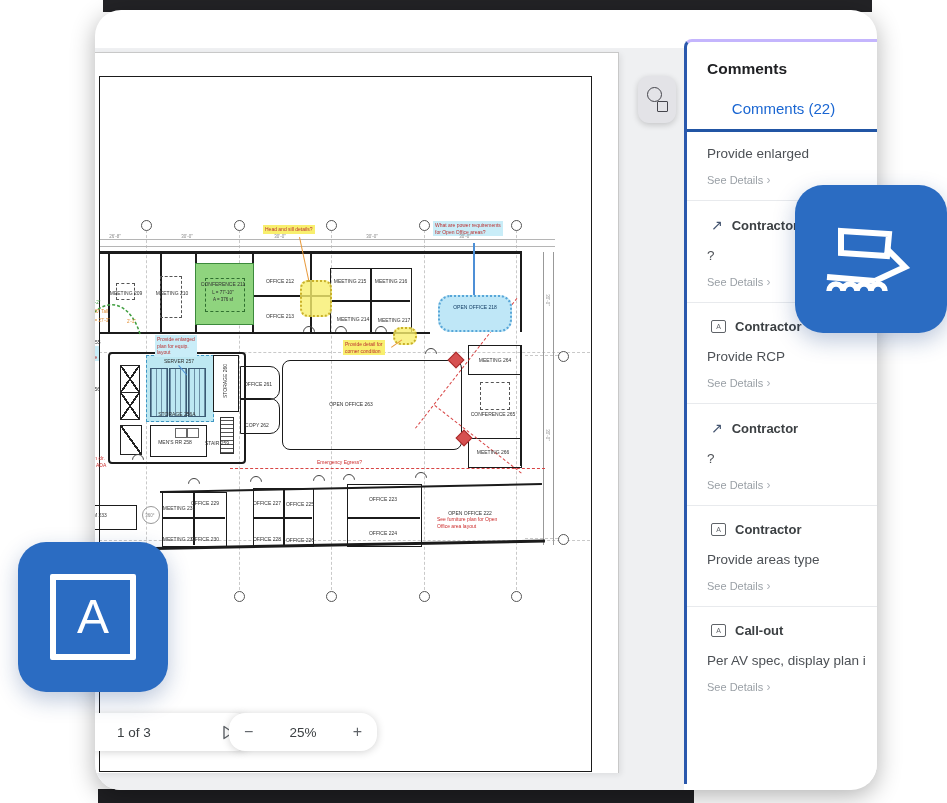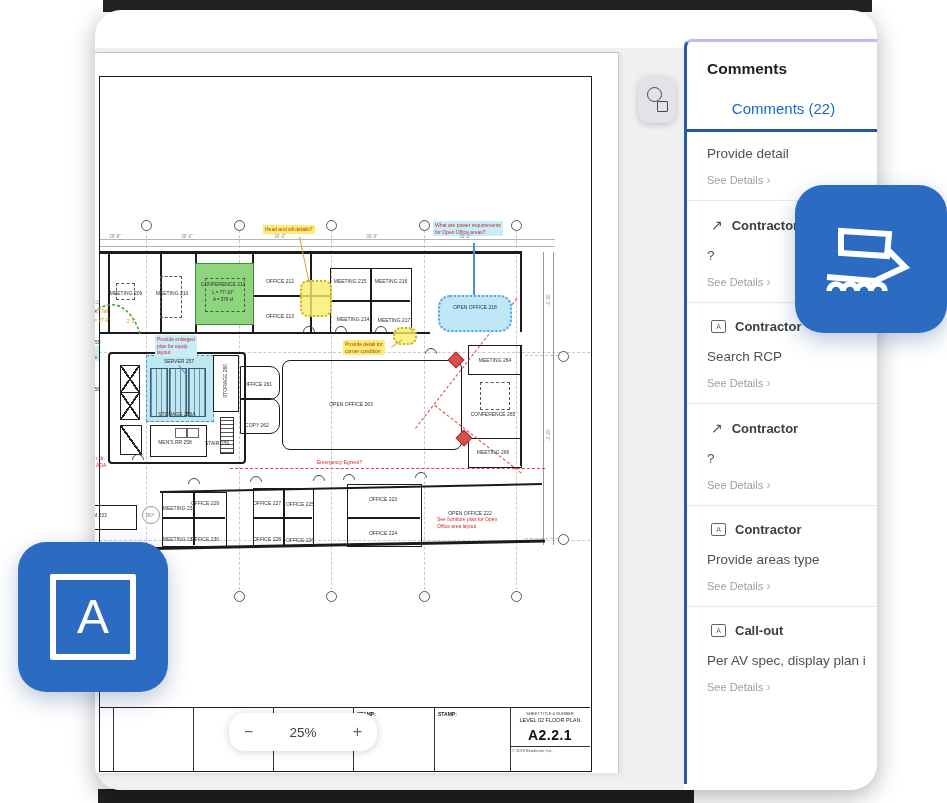--- a/index.html
+++ b/index.html
@@ -285,70 +285,60 @@
         <span class="pl dim" style="left: 20px; top: 224px;">26'-8"</span>
         <span class="pl dim" style="left: 92px; top: 224px;">30'-0"</span>
         <span class="pl dim" style="left: 185px; top: 224px;">30'-0"</span>
         <span class="pl dim" style="left: 277px; top: 224px;">30'-0"</span>
         <span class="pl dim" style="left: 370px; top: 224px;">30'-0"</span>
         <span class="pl dim" style="left: 452px; top: 290px; transform: translate(-50%, -50%) rotate(90deg);">30'-0"</span>
         <span class="pl dim" style="left: 452px; top: 425px; transform: translate(-50%, -50%) rotate(90deg);">30'-0"</span>
         <span class="ccloud" style="left: 343px; top: 285px; width: 70px; height: 25px; transform: none;">OPEN OFFICE 218</span>
       </div>
 
-    <div id="tblock">
-      <i class="tv" style="left:14px;"></i>
-        <i class="tv" style="left:94px;"></i>
-      <i class="tv" style="left:174px;"></i>
-        <i class="tv" style="left:254px;"></i>
-      <i class="tv" style="left:335px;"></i>
-        <i class="tv" style="left:411px;"></i>
-      <span class="stamp" style="left:258px;">STAMP:</span>
-      <span class="stamp" style="left:339px;">STAMP:</span>
-      <div id="sheetcell">
-        <div class="lab">SHEET TITLE &amp; NUMBER</div>
-        <div class="ttl">LEVEL 02 FLOOR PLAN</div>
-        <div class="num">A2.2.1</div>
-        <div class="cpy">© 2018 Bluebeam, Inc.</div>
-      </div>
-    </div>
-  </div>
-
+  </div>
+
+  <div class="pill" id="pill-nav">
+    <span class="txt">1 of 3</span>
+    <svg width="13" height="15" viewBox="0 0 13 15" style="cursor:pointer;">
+      <path d="M2,1.5 L11,7.5 L2,13.5 Z" fill="none" stroke="#5f6368" stroke-width="1.4" stroke-linejoin="round"></path>
+    </svg>
+  </div>
   <div class="pill" id="pill-zoom">
     <span class="sign">−</span>
     <span class="txt">25%</span>
     <span class="sign">+</span>
   </div>
 
   <div id="shapesbtn">
     <span class="ci"></span>
     <span class="sq"></span>
   </div>
 
   <div id="panel">
     <div class="title">Comments</div>
     <div class="tab">Comments (22)</div>
     <div class="citem" style="border-top:none;">
-      <div class="cbody">Provide detail</div>
+      <div class="cbody">Provide enlarged</div>
       <div class="see">See Details</div>
     </div>
     <div class="citem">
       <div class="chead">
           <span class="ic ic-arrow"></span>
         <span>Contractor</span>
         </div>
       <div class="cbody">?</div>
       <div class="see">See Details</div>
     </div>
     <div class="citem">
       <div class="chead">
           <span class="ic ic-A"></span>
         <span>Contractor</span>
         </div>
-      <div class="cbody">Search RCP</div>
+      <div class="cbody">Provide RCP</div>
       <div class="see">See Details</div>
     </div>
     <div class="citem">
       <div class="chead">
           <span class="ic ic-arrow"></span>
         <span>Contractor</span>
         </div>
       <div class="cbody">?</div>
       <div class="see">See Details</div>
     </div>

